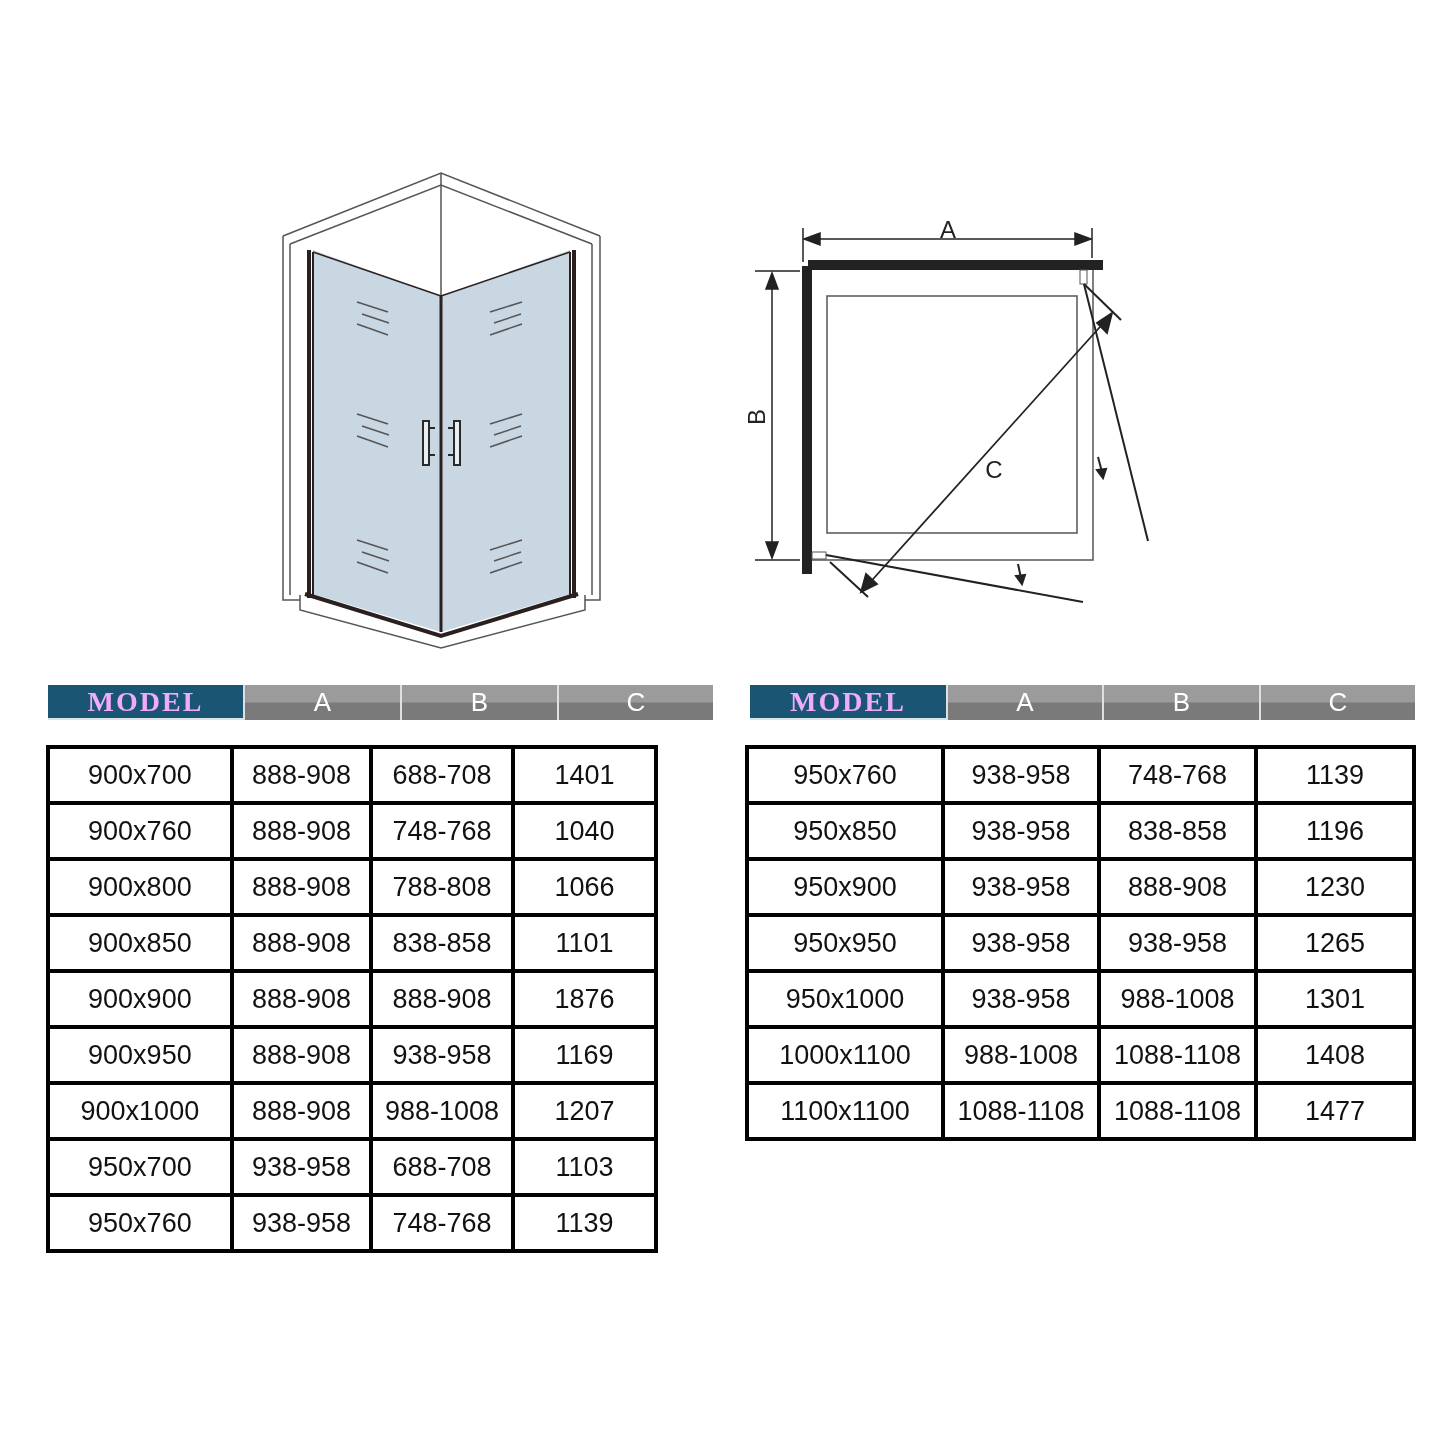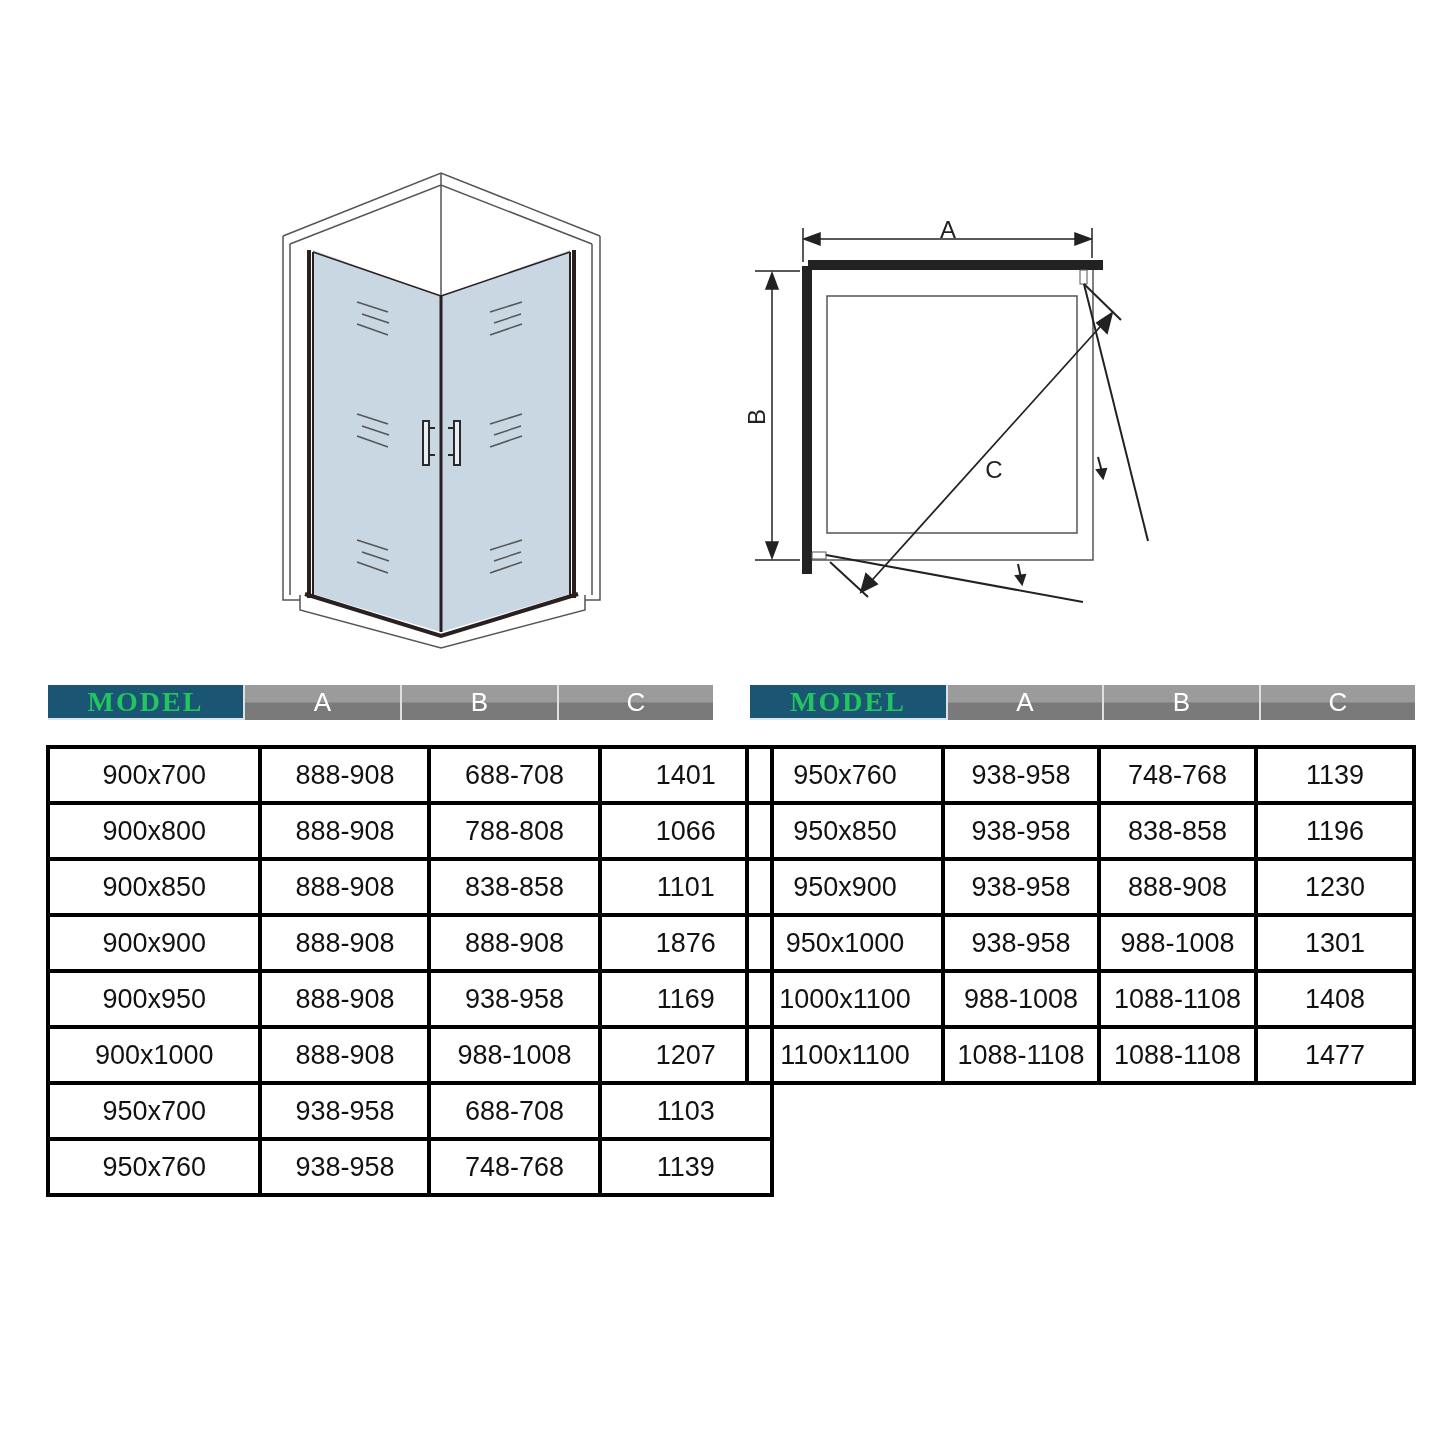--- a/index.html
+++ b/index.html
@@ -1,20 +1,20 @@
 <!DOCTYPE html>
 <html><head>
 <meta charset="utf-8">
 <style>
   html, body { margin: 0; padding: 0; background: #ffffff; }
   body { width: 1445px; height: 1439px; position: relative; overflow: hidden;
          font-family: "Liberation Sans", sans-serif; color: #111; }
   svg { position: absolute; overflow: visible; }
   .hdr { position: absolute; height: 35px; display: flex; }
-  .hdr .model { background: #1b5574; color: #22c55e; font-family: "Liberation Serif", serif;
+  .hdr .model { background: #1b5574; color: #f0abfc; font-family: "Liberation Serif", serif;
                 font-weight: bold; font-size: 28px; letter-spacing: 2px;
                 display: flex; align-items: center; justify-content: center;
                 border-bottom: 2px solid #d8e4ea; box-sizing: border-box; }
   .hdr .col { color: #fff; font-size: 26px; display: flex; align-items: center; justify-content: center;
               background: linear-gradient(#9b9b9b 0%, #9b9b9b 48%, #7a7a7a 52%, #7a7a7a 100%);
               border-left: 2px solid #e0e0e0; box-sizing: border-box; }
   table.spec { position: absolute; border-collapse: collapse; border: 4px solid #000; }
   table.spec td { border: 4px solid #000; text-align: center; font-size: 27px; padding: 0;
                   height: 52px; }
 </style>
@@ -137,33 +137,39 @@
   <div class="col" style="width:156px;">C</div>
 </div>
 
 <div class="hdr" style="left:750px; top:685px; width:665px;">
   <div class="model" style="width:196px;">MODEL</div>
   <div class="col" style="width:156px;">A</div>
   <div class="col" style="width:157px;">B</div>
   <div class="col" style="width:156px;">C</div>
 </div>
 
-<table class="spec" style="left:46px; top:745px; width:728px;">
+<table class="spec" style="left:46px; top:745px; width:612px;">
   <colgroup>
       <col style="width:196px">
       <col style="width:156px">
       <col style="width:157px">
       <col style="width:159px">
     </colgroup>
   <tbody id="t0">
       <tr>
         <td>900x700</td>
         <td>888-908</td>
         <td>688-708</td>
         <td>1401</td>
+      </tr>
+      <tr>
+        <td>900x760</td>
+        <td>888-908</td>
+        <td>748-768</td>
+        <td>1040</td>
       </tr>
       <tr>
         <td>900x800</td>
         <td>888-908</td>
         <td>788-808</td>
         <td>1066</td>
       </tr>
       <tr>
         <td>900x850</td>
         <td>888-908</td>
@@ -223,20 +229,26 @@
         <td>838-858</td>
         <td>1196</td>
       </tr>
       <tr>
         <td>950x900</td>
         <td>938-958</td>
         <td>888-908</td>
         <td>1230</td>
       </tr>
       <tr>
+        <td>950x950</td>
+        <td>938-958</td>
+        <td>938-958</td>
+        <td>1265</td>
+      </tr>
+      <tr>
         <td>950x1000</td>
         <td>938-958</td>
         <td>988-1008</td>
         <td>1301</td>
       </tr>
       <tr>
         <td>1000x1100</td>
         <td>988-1008</td>
         <td>1088-1108</td>
         <td>1408</td>

